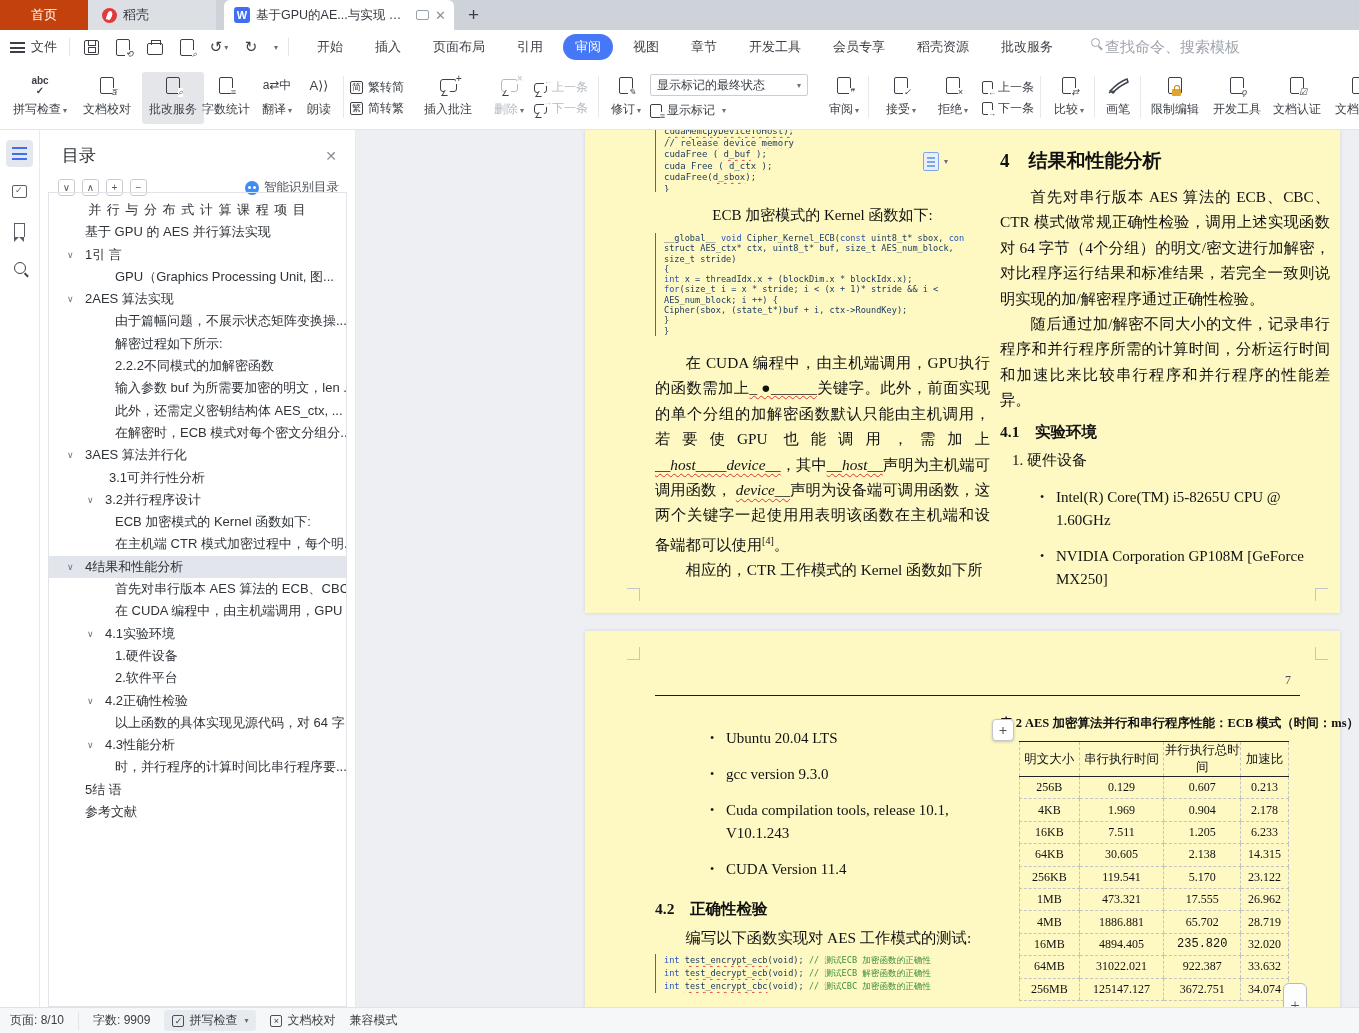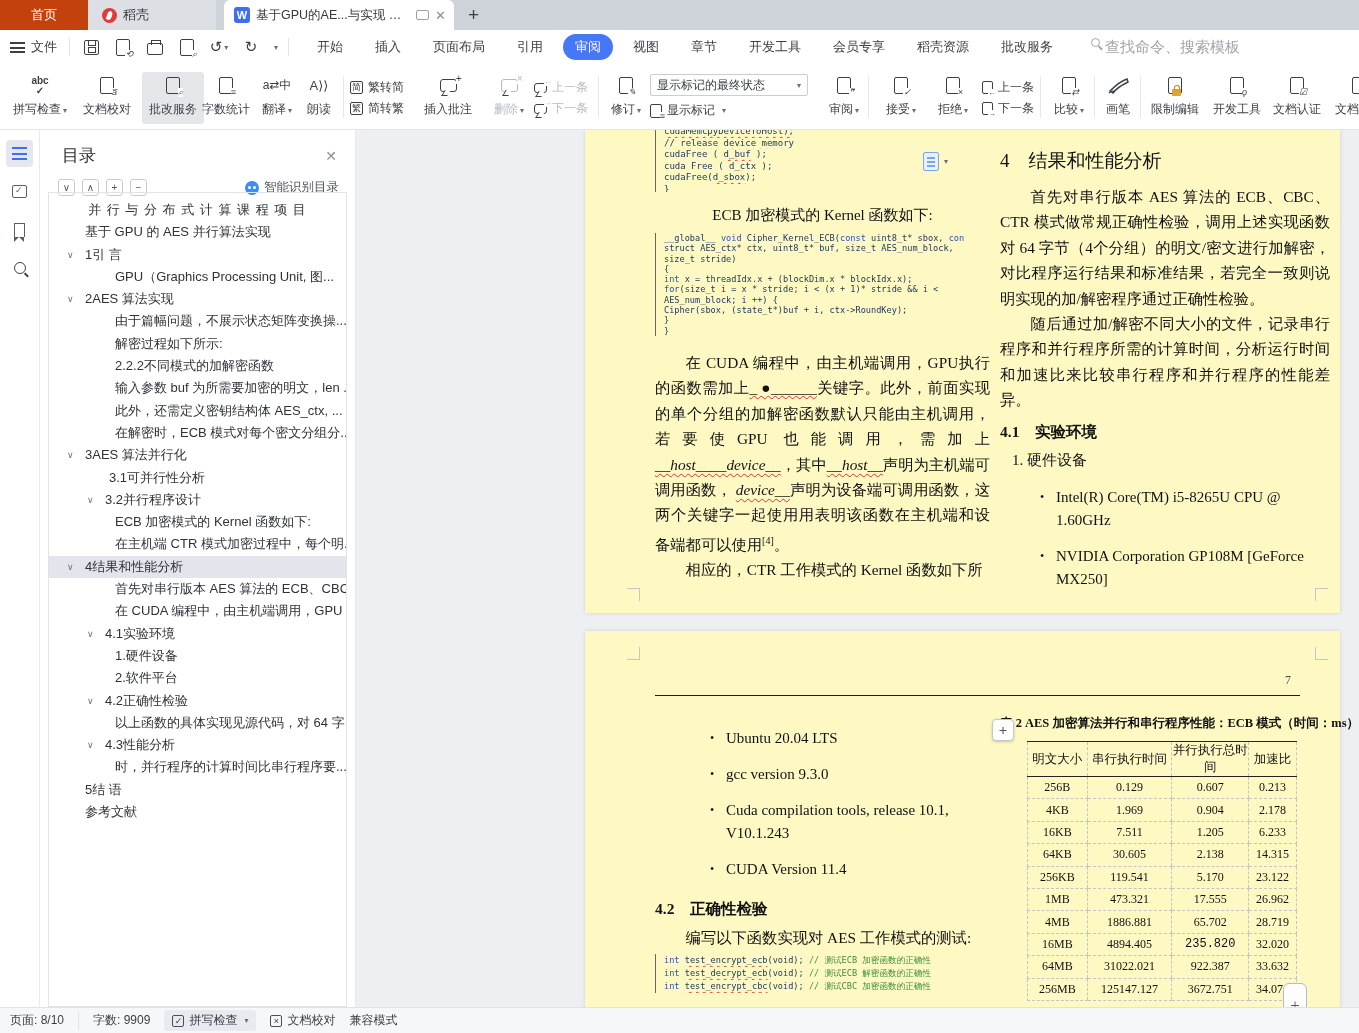--- a/index.html
+++ b/index.html
@@ -115,21 +115,21 @@
   .colL { position:absolute; left:70px; width:335px; }
   .colR { position:absolute; left:415px; width:330px; }
   .codeblk { border-left:1px solid #666; padding-left:8px; font-family:"DejaVu Sans Mono",monospace; color:#17365d; }
   .codeblk .cl { white-space:nowrap; overflow:hidden; }
   .c-k { color:#2a52be; }
   .c-e { text-decoration:underline wavy #e03131 1px; text-underline-offset:2px; }
   .c-c { color:#3d8f3d; }
   .cap { text-align:center; font-size:15px; margin:14px 0 8px; }
   .para { font-size:15.3px; line-height:25.4px; text-align:justify; text-indent:2em; }
   .blankit { font-style:italic; text-decoration:underline wavy #e03131 1px; text-underline-offset:3px; }
-  .h-big { font-size:19px; font-weight:normal; }
+  .h-big { font-size:19px; font-weight:bold; }
   .h-sub { font-size:15.5px; font-weight:bold; }
   .bullets { list-style:none; font-size:15px; }
   .bullets li { position:relative; padding-left:16px; margin-bottom:13px; line-height:23px; }
   .bullets li::before { content:"•"; position:absolute; left:0; font-size:12px; }
   .corner { position:absolute; width:13px; height:13px; border-color:#c4c6ca; }
   .doc-table { border-collapse:collapse; width:270px; font-family:"Liberation Serif","DejaVu Serif",serif; }
   .doc-table th { font-weight:normal; font-size:12.5px; border-top:1.6px solid #222; border-bottom:1px solid #222; height:26px; }
   .doc-table td { font-size:12px; height:22.4px; text-align:center; border-bottom:1px dashed #c4c4c4; }
   .doc-table td + td, .doc-table th + th { border-left:1px dashed #c4c4c4; }
   .doc-table td:first-child, .doc-table th:first-child { border-left:1px dashed #c4c4c4; }
@@ -541,21 +541,21 @@
         <p class="para" style="margin-top:5px">编写以下函数实现对  AES 工作模式的测试:</p>
         <div class="codeblk" id="code3" style="font-size:8.6px;line-height:13px;width:330px;margin-top:4px">
             <div class="cl"><span class="c-k">int </span><span class="c-e">test_encrypt_ecb</span><span>(void); </span><span class="c-c">// 测试ECB 加密函数的正确性</span></div>
             <div class="cl"><span class="c-k">int </span><span class="c-e">test_decrypt_ecb</span><span>(void); </span><span class="c-c">// 测试ECB 解密函数的正确性</span></div>
             <div class="cl"><span class="c-k">int </span><span class="c-e">test_encrypt_cbc</span><span>(void); </span><span class="c-c">// 测试CBC 加密函数的正确性</span></div>
           </div>
       </div>
 
       <div class="colR" style="top:84px">
         <div style="font-size:12.5px;font-weight:bold;white-space:nowrap">表 2 AES 加密算法并行和串行程序性能：ECB 模式（时间：ms）</div>
-        <table class="doc-table" id="perf-table" style="margin:9px 0 0 27px">
+        <table class="doc-table" id="perf-table" style="margin:9px 0 0 19px">
           <thead>
               <tr id="perf-head">
                 <th>明文大小</th>
                 <th>串行执行时间</th>
                 <th>并行执行总时间</th>
                 <th>加速比</th>
               </tr>
             </thead>
           <tbody id="perf-body">
               <tr>

